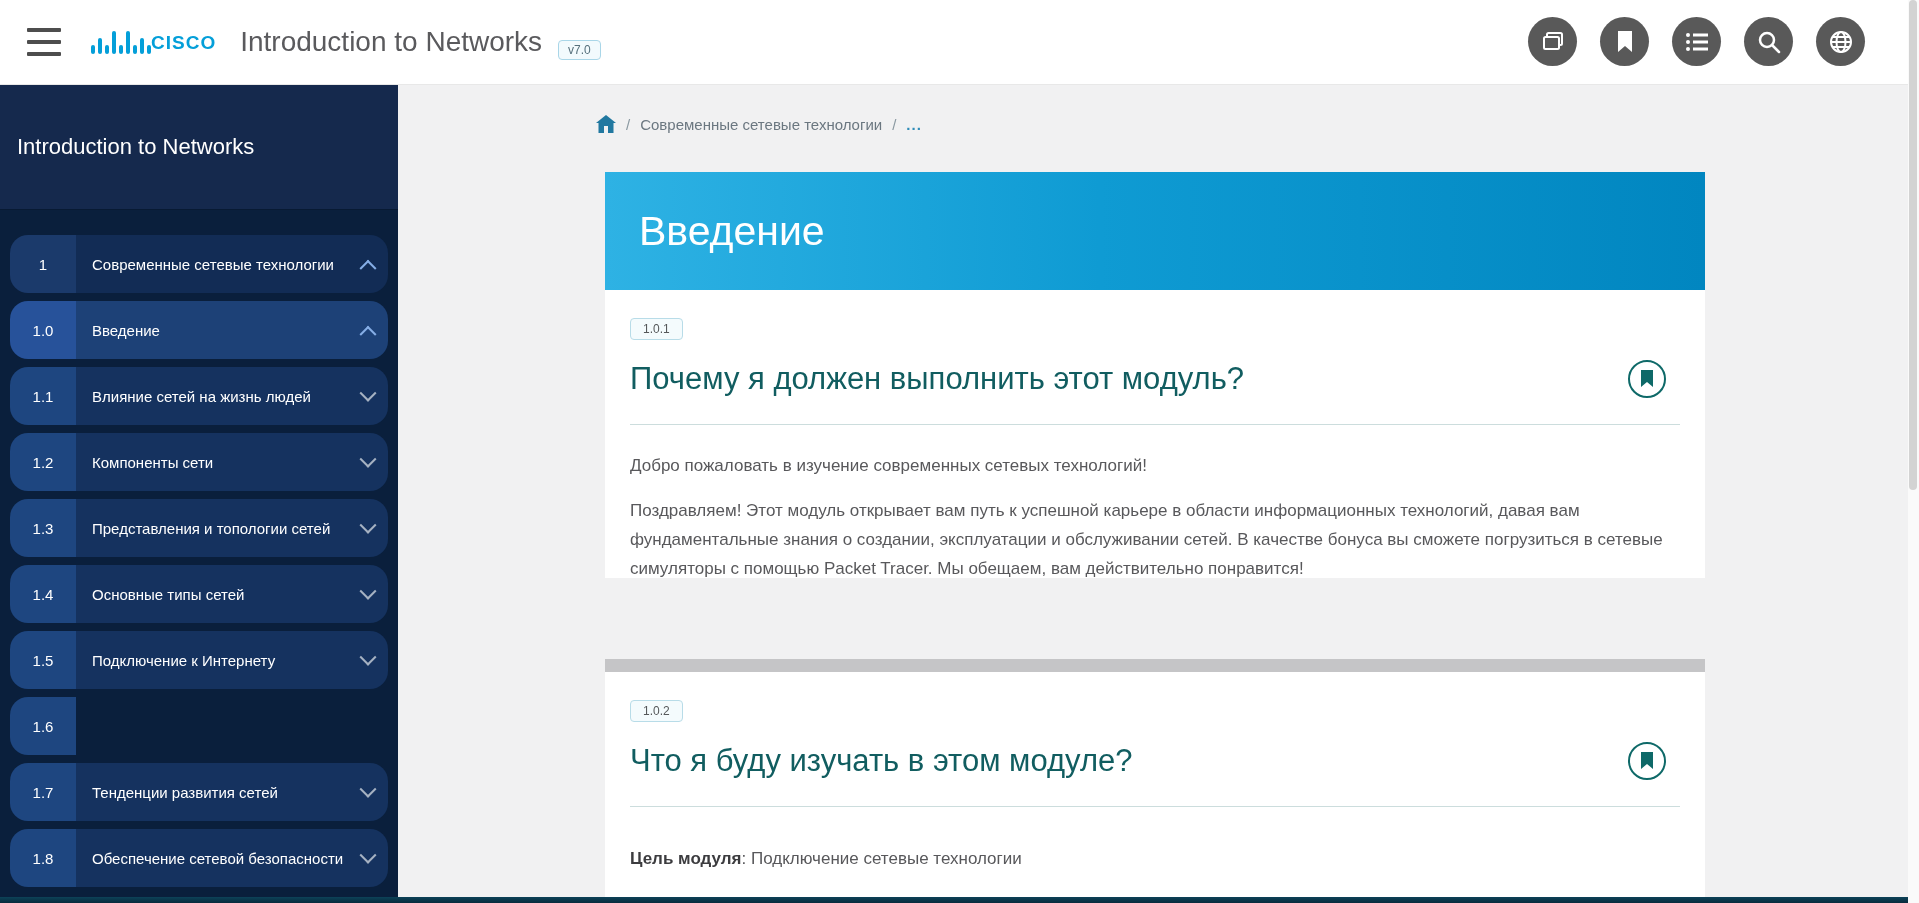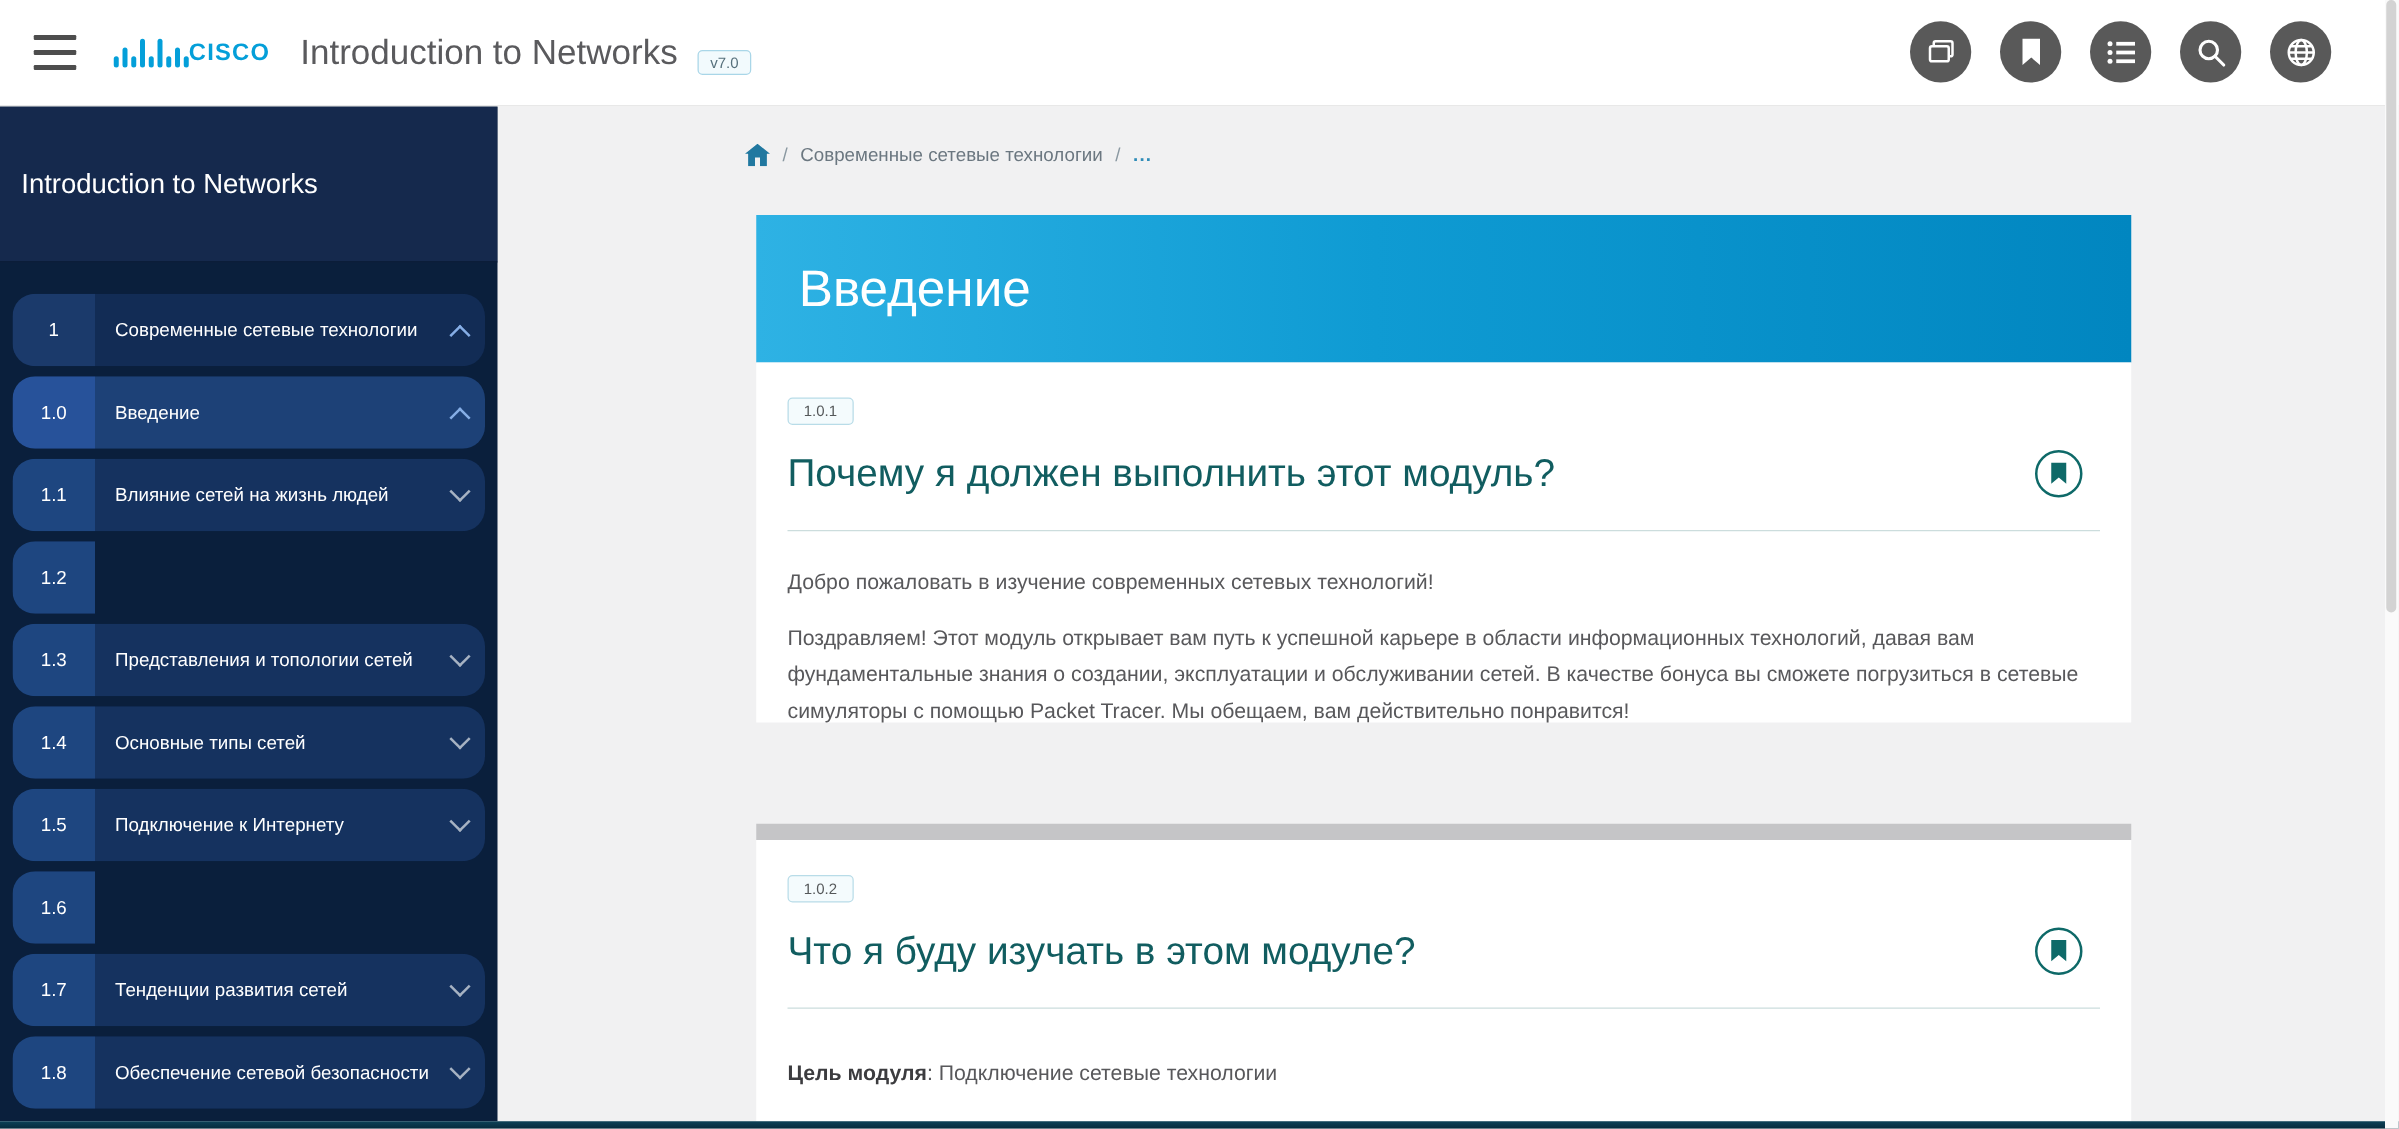--- a/index.html
+++ b/index.html
@@ -158,20 +158,24 @@
     </div>
     <div class="nav-row">
       <div class="nav-num">1.1</div>
       <div class="nav-body">
           <span class="nav-label">Влияние сетей на жизнь людей</span>
           <span class="chev down"></span>
         </div>
     </div>
     <div class="nav-row">
       <div class="nav-num">1.2</div>
+      <div class="nav-body">
+          <span class="nav-label">Компоненты сети</span>
+          <span class="chev down"></span>
+        </div>
     </div>
     <div class="nav-row">
       <div class="nav-num">1.3</div>
       <div class="nav-body">
           <span class="nav-label">Представления и топологии сетей</span>
           <span class="chev down"></span>
         </div>
     </div>
     <div class="nav-row">
       <div class="nav-num">1.4</div>

